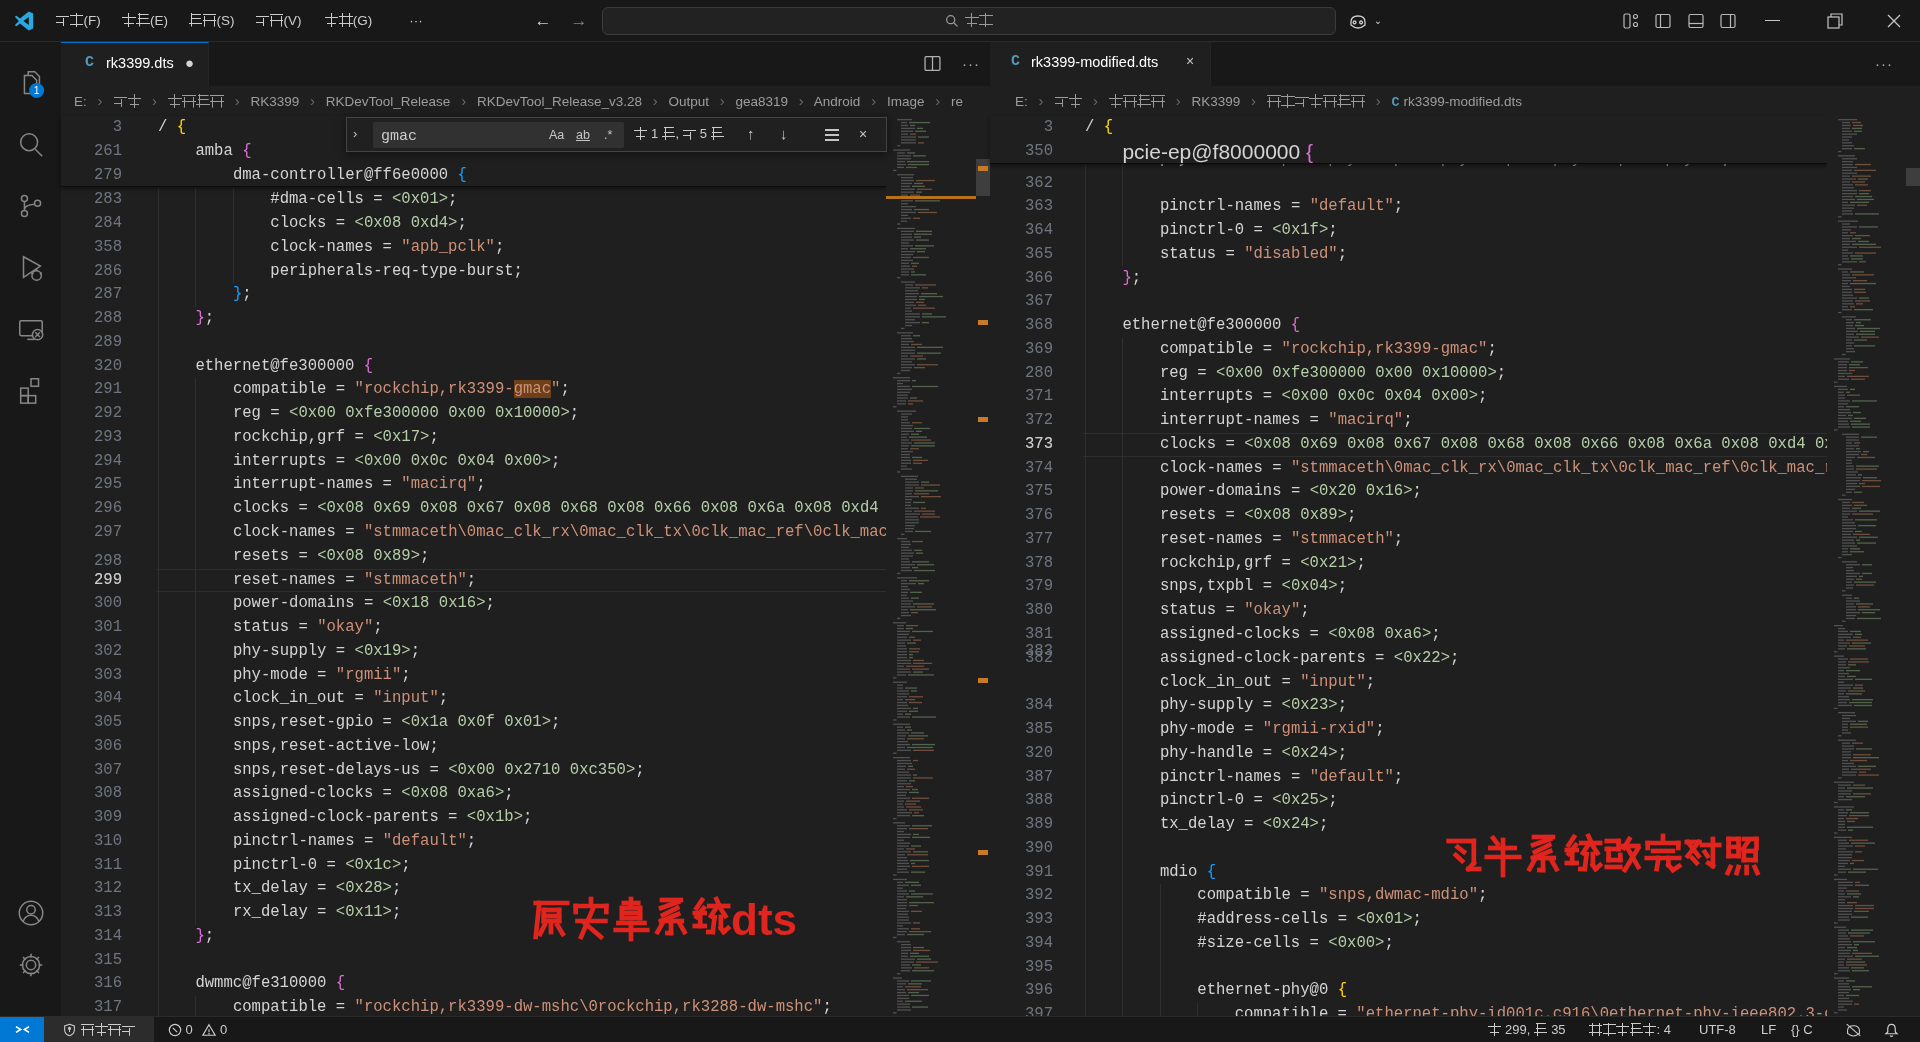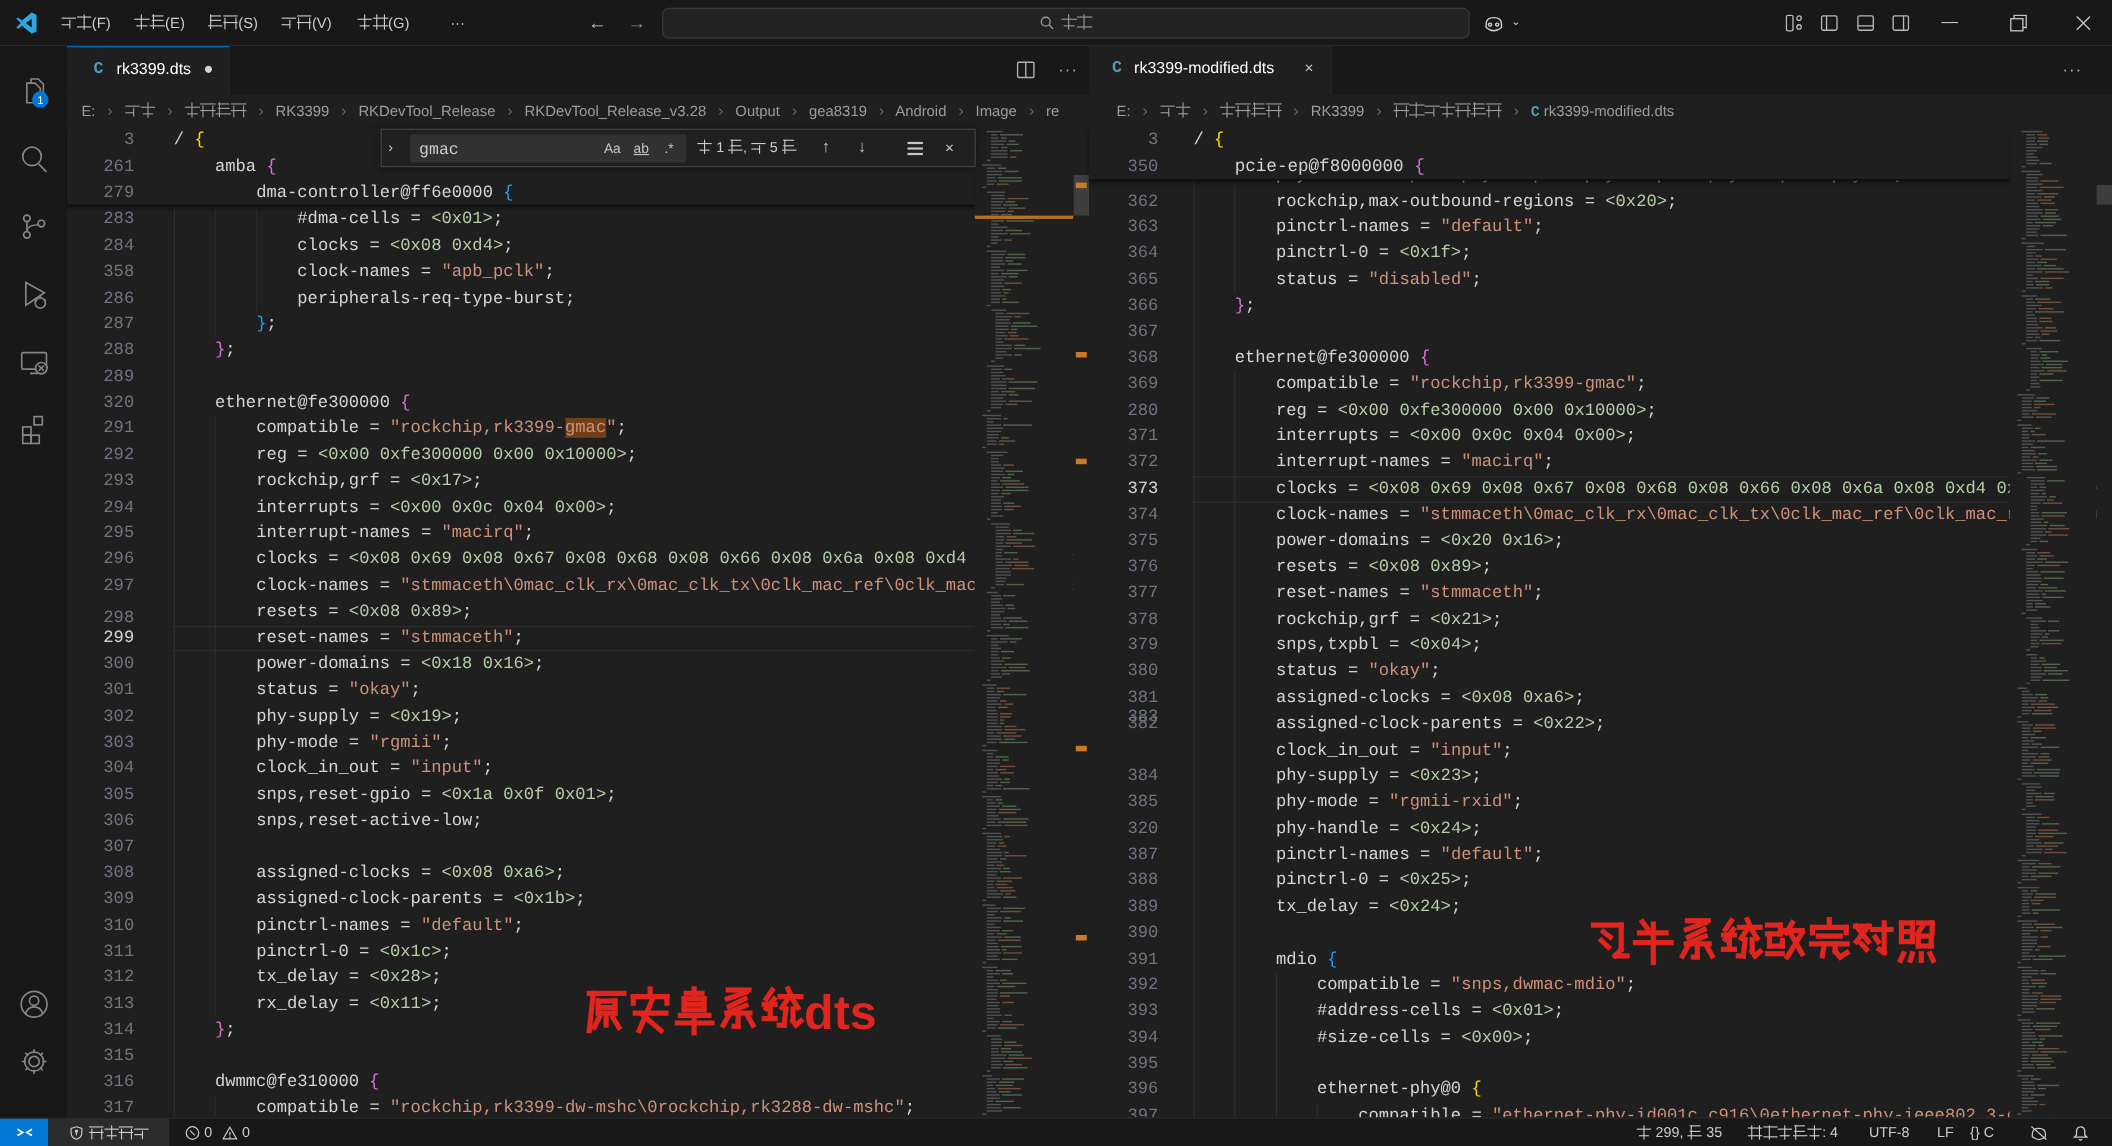--- a/index.html
+++ b/index.html
@@ -221,20 +221,21 @@
     <div class="cl" style="top:523.7px;left:171.9px"><span class="p">phy-supply = </span><span class="n">&lt;0x19&gt;</span><span class="p">;</span></div>
     <div class="ln" style="top:547.5px;left:1px;width:60px">303</div>
     <div class="cl" style="top:547.5px;left:171.9px"><span class="p">phy-mode = </span><span class="s">"rgmii"</span><span class="p">;</span></div>
     <div class="ln" style="top:571.3px;left:1px;width:60px">304</div>
     <div class="cl" style="top:571.3px;left:171.9px"><span class="p">clock_in_out = </span><span class="s">"input"</span><span class="p">;</span></div>
     <div class="ln" style="top:595.0px;left:1px;width:60px">305</div>
     <div class="cl" style="top:595.0px;left:171.9px"><span class="p">snps,reset-gpio = </span><span class="n">&lt;0x1a 0x0f 0x01&gt;</span><span class="p">;</span></div>
     <div class="ln" style="top:618.8px;left:1px;width:60px">306</div>
     <div class="cl" style="top:618.8px;left:171.9px"><span class="p">snps,reset-active-low;</span></div>
     <div class="ln" style="top:642.5px;left:1px;width:60px">307</div>
+    <div class="cl" style="top:642.5px;left:171.9px"><span class="p">snps,reset-delays-us = </span><span class="n">&lt;0x00 0x2710 0xc350&gt;</span><span class="p">;</span></div>
     <div class="ln" style="top:666.3px;left:1px;width:60px">308</div>
     <div class="cl" style="top:666.3px;left:171.9px"><span class="p">assigned-clocks = </span><span class="n">&lt;0x08 0xa6&gt;</span><span class="p">;</span></div>
     <div class="ln" style="top:690.1px;left:1px;width:60px">309</div>
     <div class="cl" style="top:690.1px;left:171.9px"><span class="p">assigned-clock-parents = </span><span class="n">&lt;0x1b&gt;</span><span class="p">;</span></div>
     <div class="ln" style="top:713.8px;left:1px;width:60px">310</div>
     <div class="cl" style="top:713.8px;left:171.9px"><span class="p">pinctrl-names = </span><span class="s">"default"</span><span class="p">;</span></div>
     <div class="ln" style="top:737.6px;left:1px;width:60px">311</div>
     <div class="cl" style="top:737.6px;left:171.9px"><span class="p">pinctrl-0 = </span><span class="n">&lt;0x1c&gt;</span><span class="p">;</span></div>
     <div class="ln" style="top:761.3px;left:1px;width:60px">312</div>
     <div class="cl" style="top:761.3px;left:171.9px"><span class="p">tx_delay = </span><span class="n">&lt;0x28&gt;</span><span class="p">;</span></div>
@@ -831,21 +832,20 @@
 <div class="abs code" style="left:990px;top:116px;width:930px;height:900px;overflow:hidden">
     <div class="guide" style="left:95px;top:31.7px;height:868.3px"></div>
     <div class="guide" style="left:132.4312500000001px;top:31.7px;height:118.8px"></div>
     <div class="guide" style="left:132.4312500000001px;top:221.8px;height:678.2px"></div>
     <div class="guide" style="left:169.86249999999995px;top:768.3px;height:131.7px"></div>
     <div class="guide" style="left:207.29375000000005px;top:887.1px;height:12.9px"></div>
     <div class="curline" style="left:93px;top:316.9px;width:744px"></div>
     <div class="ln" style="top:31.7px;left:3px;width:60px">361</div>
     <div class="cl" style="top:31.7px;left:169.9px"><span class="p">phy-names = </span><span class="s">"pcie-phy-0\0pcie-phy-1\0pcie-phy-2\0pcie-phy-3"</span><span class="p">;</span></div>
     <div class="ln" style="top:55.5px;left:3px;width:60px">362</div>
-    <div class="cl" style="top:55.5px;left:169.9px"><span class="p">rockchip,max-outbound-regions = </span><span class="n">&lt;0x20&gt;</span><span class="p">;</span></div>
     <div class="ln" style="top:79.3px;left:3px;width:60px">363</div>
     <div class="cl" style="top:79.3px;left:169.9px"><span class="p">pinctrl-names = </span><span class="s">"default"</span><span class="p">;</span></div>
     <div class="ln" style="top:103.0px;left:3px;width:60px">364</div>
     <div class="cl" style="top:103.0px;left:169.9px"><span class="p">pinctrl-0 = </span><span class="n">&lt;0x1f&gt;</span><span class="p">;</span></div>
     <div class="ln" style="top:126.8px;left:3px;width:60px">365</div>
     <div class="cl" style="top:126.8px;left:169.9px"><span class="p">status = </span><span class="s">"disabled"</span><span class="p">;</span></div>
     <div class="ln" style="top:150.5px;left:3px;width:60px">366</div>
     <div class="cl" style="top:150.5px;left:132.4px"><span class="b2">}</span><span class="p">;</span></div>
     <div class="ln" style="top:174.3px;left:3px;width:60px">367</div>
     <div class="cl" style="top:174.3px;left:95.0px"></div>
@@ -907,21 +907,21 @@
     <div class="cl" style="top:839.6px;left:95.0px"></div>
     <div class="ln" style="top:863.3px;left:3px;width:60px">396</div>
     <div class="cl" style="top:863.3px;left:207.3px"><span class="p">ethernet-phy@0 </span><span class="b1">{</span></div>
     <div class="ln" style="top:887.1px;left:3px;width:60px">397</div>
     <div class="cl" style="top:887.1px;left:244.7px"><span class="p">compatible = </span><span class="s">"ethernet-phy-id001c.c916\0ethernet-phy-ieee802.3-c22"</span><span class="p">;</span></div>
   </div>
 <div class="sticky" style="left:990px;top:116px;width:837px;height:47.5px">
     <div class="ln" style="position:absolute;top:0.0px;left:3px;width:60px;font-family:'Liberation Mono',monospace;font-size:15.6px;height:23.76px;line-height:23.76px;text-align:right;color:#6e7681">3</div>
     <div class="cl" style="position:absolute;top:0.0px;left:95.0px;font-family:'Liberation Mono',monospace;font-size:15.6px;height:23.76px;line-height:23.76px;white-space:pre"><span class="p">/ </span><span class="b1">{</span></div>
     <div class="ln" style="position:absolute;top:23.8px;left:3px;width:60px;font-family:'Liberation Mono',monospace;font-size:15.6px;height:23.76px;line-height:23.76px;text-align:right;color:#6e7681">350</div>
-    <div class="cl" style="position:absolute;top:23.8px;left:132.4px;font-family:Liberation Mono, monospace;font-size:16px;height:23.76px;line-height:23.76px;white-space:pre"><span class="p">pcie-ep@f8000000 </span><span class="b2">{</span></div>
+    <div class="cl" style="position:absolute;top:23.8px;left:132.4px;font-family:Liberation Sans, sans-serif;font-size:21px;height:23.76px;line-height:23.76px;white-space:pre"><span class="p">pcie-ep@f8000000 </span><span class="b2">{</span></div>
   </div>
 <div class="abs" style="left:1827px;top:116px;width:79px;height:900px;background:#1f1f1f;overflow:hidden"></div>
 <svg class="abs" style="left:1827px;top:116px" width="79" height="900" viewBox="0 0 79 900">
     <rect x="11" y="3.0" width="19" height="1.3" fill="#888888" opacity="0.48"></rect>
     <rect x="15" y="5.9" width="8" height="1.3" fill="#888888" opacity="0.48"></rect>
     <rect x="25" y="5.9" width="9" height="1.3" fill="#b27454" opacity="0.55"></rect>
     <rect x="15" y="8.8" width="9" height="1.3" fill="#888888" opacity="0.48"></rect>
     <rect x="26" y="8.8" width="10" height="1.3" fill="#b27454" opacity="0.55"></rect>
     <rect x="15" y="11.7" width="8" height="1.3" fill="#888888" opacity="0.48"></rect>
     <rect x="25" y="11.7" width="10" height="1.3" fill="#84a878" opacity="0.5"></rect>

